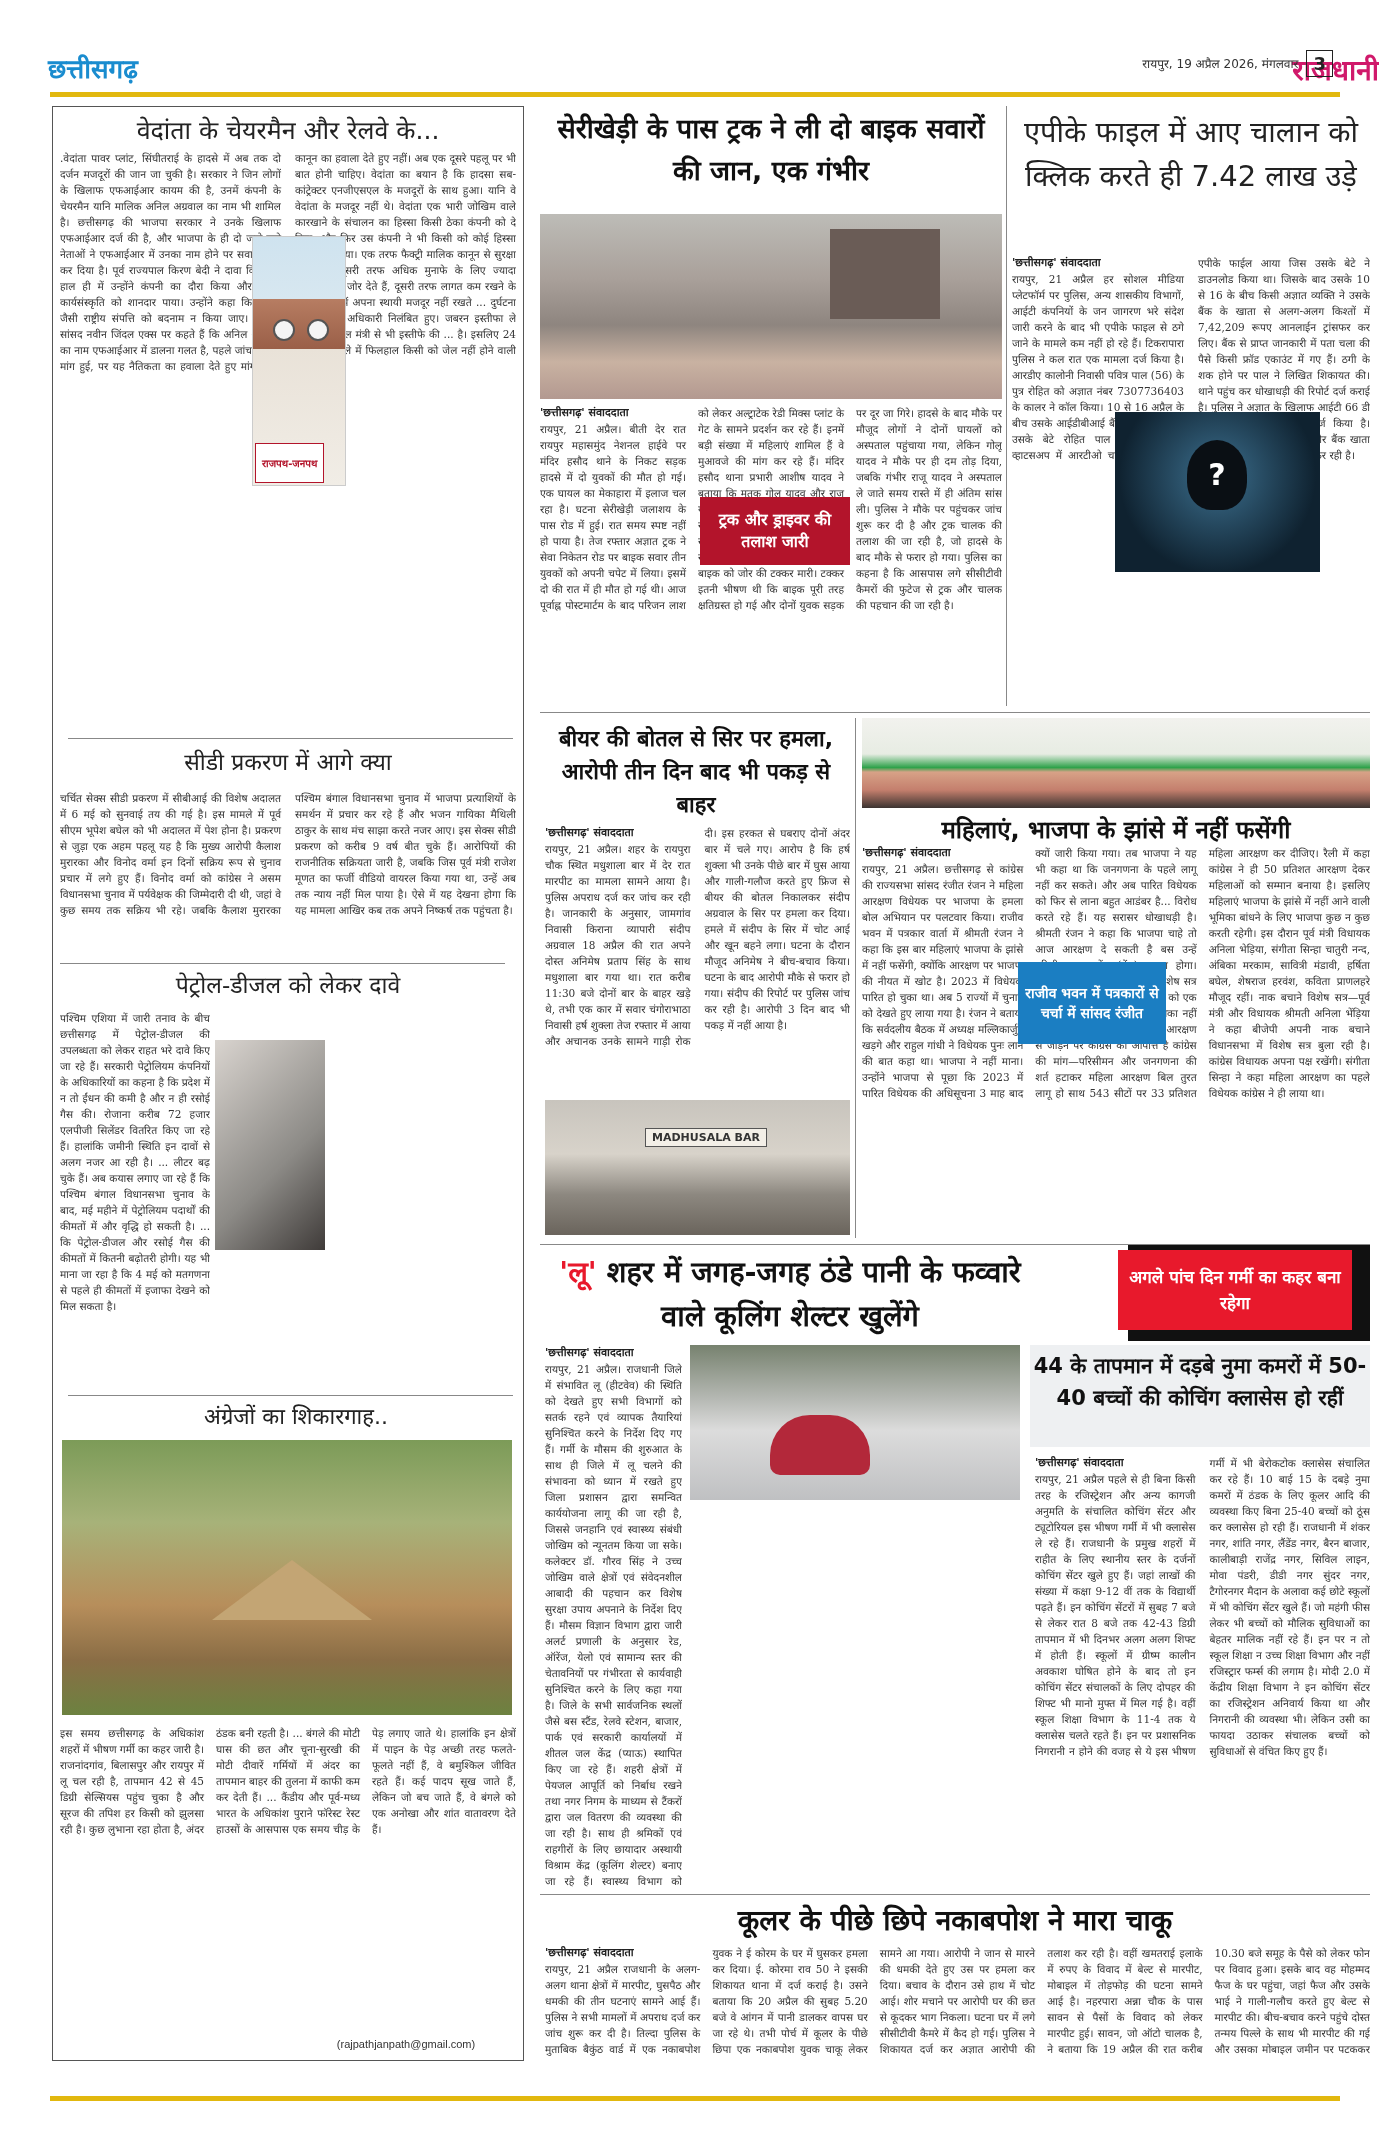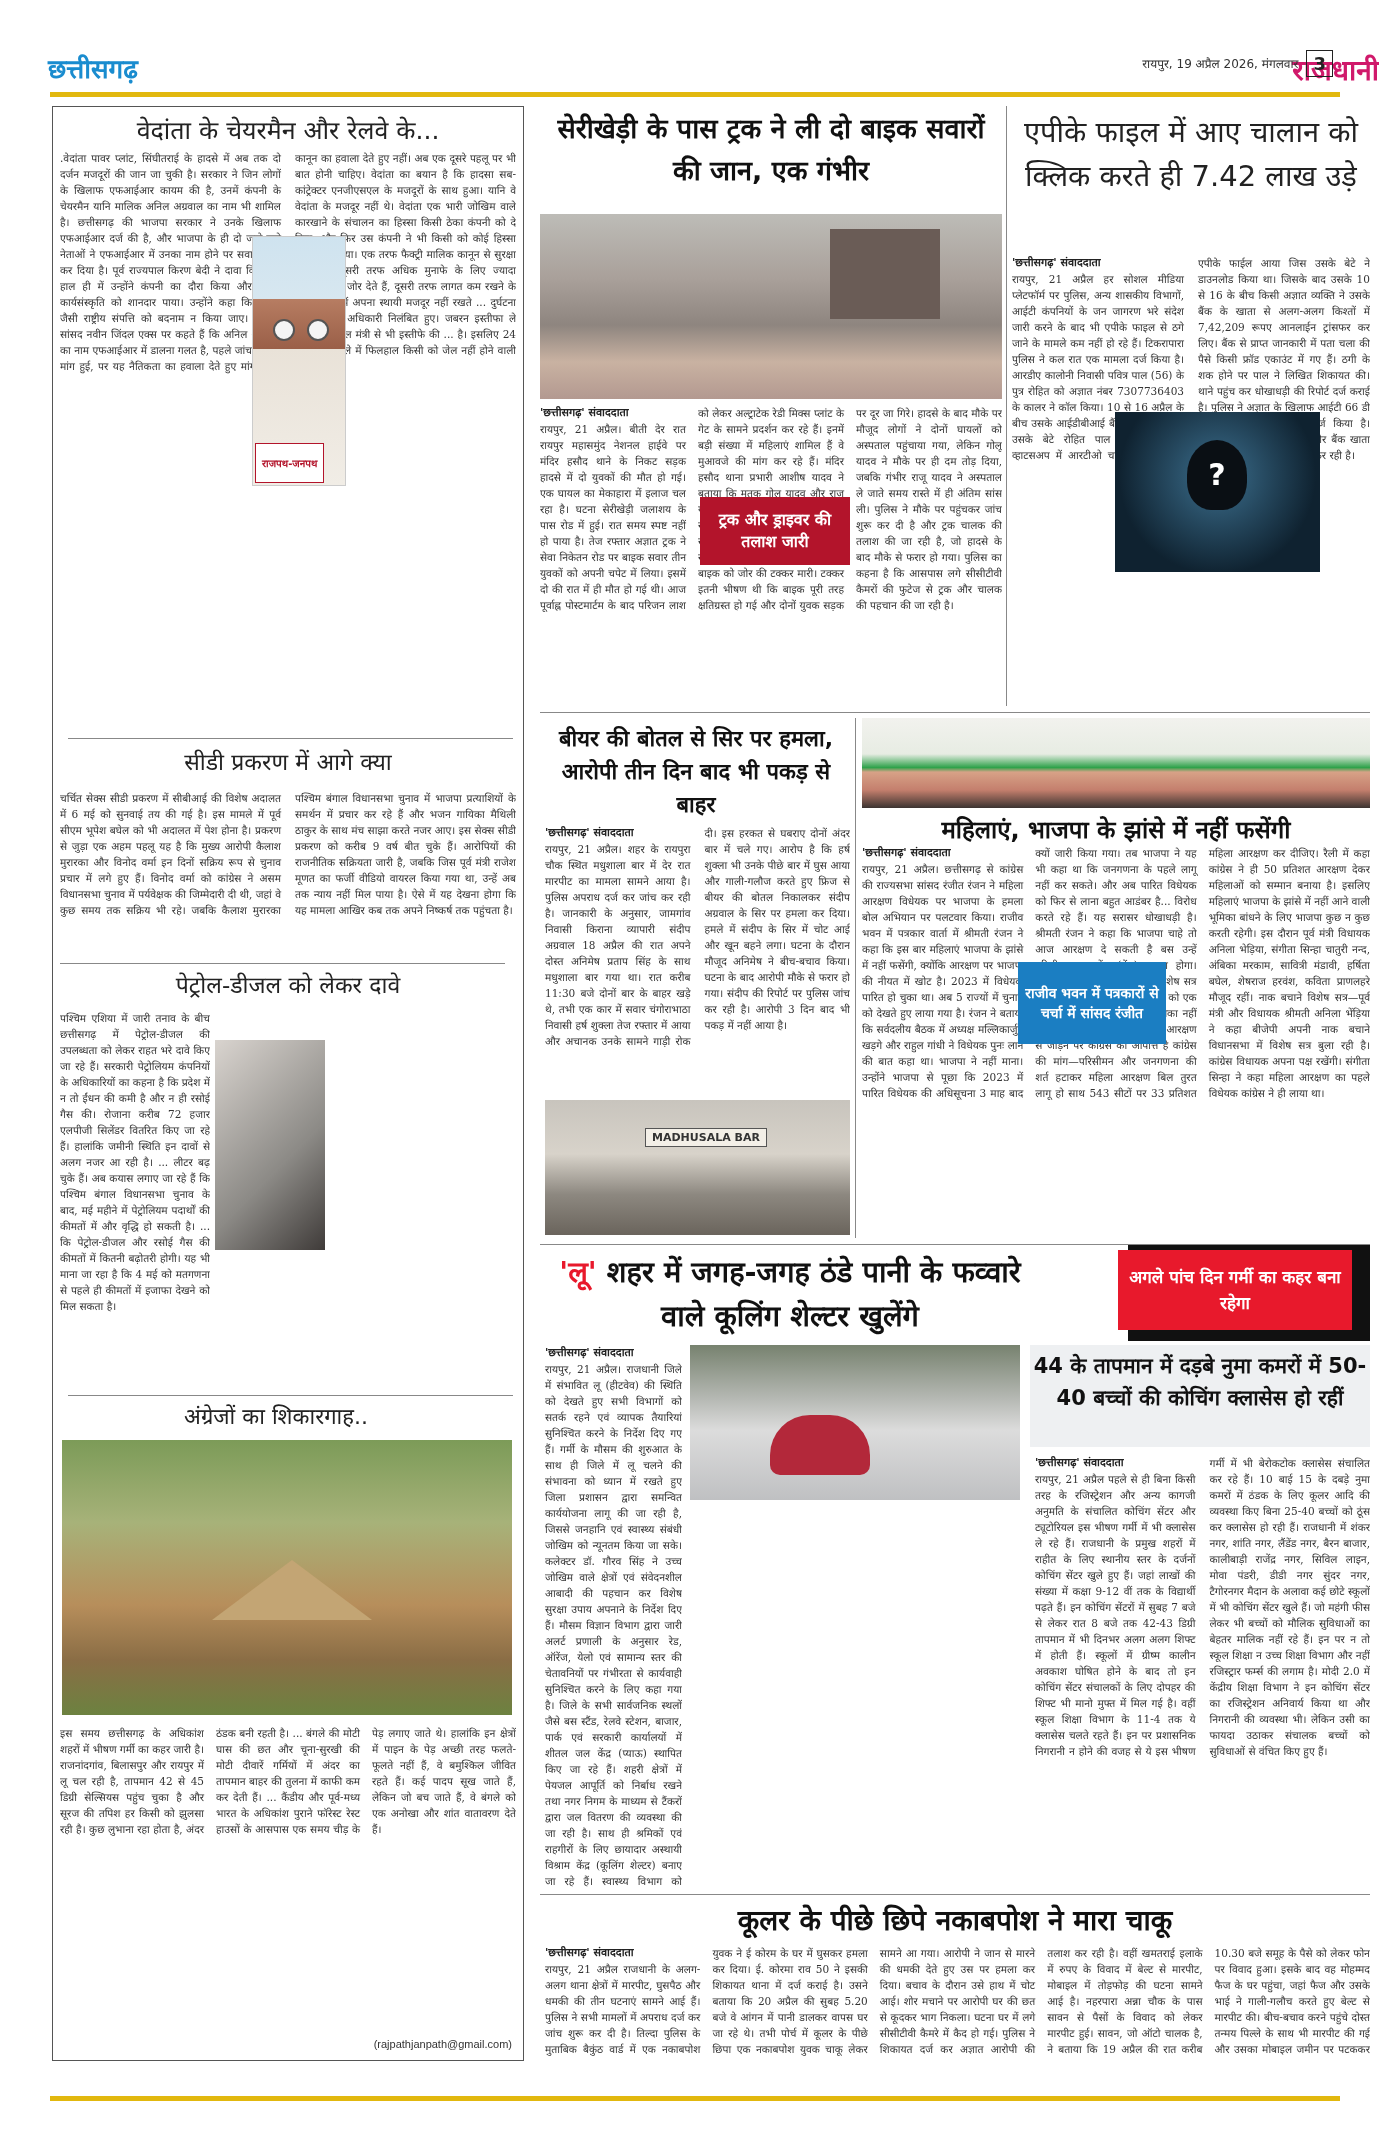--- a/index.html
+++ b/index.html
@@ -20,21 +20,21 @@
   .byline { font-weight: bold; font-size: 11px; color: #222; }
   .cols2 { column-count: 2; column-gap: 14px; }
   .cols3 { column-count: 3; column-gap: 12px; }
   .cols5 { column-count: 5; column-gap: 12px; }
   .photo { overflow: hidden; }
   .callout-red { background: #b3142b; color: #fff; font-family: "DejaVu Sans", sans-serif; font-weight: bold; text-align: center; display: flex; align-items: center; justify-content: center; }
   .callout-blue { background: #1b7ec2; color: #fff; font-family: "DejaVu Sans", sans-serif; font-weight: bold; text-align: center; display: flex; align-items: center; justify-content: center; }
   .callout-bright-red { background: #e8192c; color: #fff; font-family: "DejaVu Sans", sans-serif; font-weight: bold; text-align: center; display: flex; align-items: center; justify-content: center; }
   .label-tag { background: #fff; color: #b3142b; font-family: "DejaVu Sans", sans-serif; font-weight: bold; font-size: 11px; padding: 12px 6px; border: 1px solid #b3142b; }
   .lu { color: #e8192c; }
-  .email { font-family: "Liberation Sans", sans-serif; font-size: 11px; color: #333; text-align: right; }
+  .email { font-family: "Liberation Sans", sans-serif; font-size: 11px; color: #333; text-align: center; }
 </style>
 </head>
 <body>
 
 <div class="abs masthead-center">राजधानी</div>
 <div class="abs masthead-left">छत्तीसगढ़</div>
 <div class="abs masthead-right">
   <span>रायपुर, 19 अप्रैल 2026, मंगलवार</span>
   <span class="page-num">3</span>
 </div>
@@ -64,21 +64,21 @@
 
 <div class="abs head-light" style="left:60px; top:968px; width:456px; font-size:23px;">पेट्रोल-डीजल को लेकर दावे</div>
 <div class="abs text" style="left:60px; top:1010px; width:150px; height:380px;">
   <span>पश्चिम एशिया में जारी तनाव के बीच छत्तीसगढ़ में पेट्रोल-डीजल की उपलब्धता को लेकर राहत भरे दावे किए जा रहे हैं। सरकारी पेट्रोलियम कंपनियों के अधिकारियों का कहना है कि प्रदेश में न तो ईंधन की कमी है और न ही रसोई गैस की। रोजाना करीब 72 हजार एलपीजी सिलेंडर वितरित किए जा रहे हैं। हालांकि जमीनी स्थिति इन दावों से अलग नजर आ रही है। ... लीटर बढ़ चुके हैं। अब कयास लगाए जा रहे हैं कि पश्चिम बंगाल विधानसभा चुनाव के बाद, मई महीने में पेट्रोलियम पदार्थों की कीमतों में और वृद्धि हो सकती है। ... कि पेट्रोल-डीजल और रसोई गैस की कीमतों में कितनी बढ़ोतरी होगी। यह भी माना जा रहा है कि 4 मई को मतगणना से पहले ही कीमतों में इजाफा देखने को मिल सकता है।</span>
 </div>
 <div class="abs photo" style="left:215px; top:1040px; width:110px; height:210px; background:linear-gradient(135deg,#d9d4cf,#8c8a86 60%, #3f3b39);"></div>
 <div class="abs text" style="left:330px; top:1010px; width:186px; height:380px;"></div>
 
 <div class="abs hline" style="left:68px; top:1395px; width:445px;"></div>
 
-<div class="abs head-light" style="left:48px; top:1400px; width:456px; font-size:22px;">अंग्रेजों का शिकारगाह..</div>
+<div class="abs head-light" style="left:68px; top:1400px; width:456px; font-size:22px;">अंग्रेजों का शिकारगाह..</div>
 <div class="abs photo" style="left:62px; top:1440px; width:450px; height:275px; background:linear-gradient(180deg,#7c9b58 0%, #a7b279 30%, #b78e5b 60%, #8a6d45 80%, #6c8240 100%);">
   <div style="position:absolute; left:150px; top:120px; width:160px; height:60px; background:#c3a574; clip-path:polygon(0 100%, 50% 0, 100% 100%);"></div>
 </div>
 <div class="abs text cols3" style="left:60px; top:1725px; width:456px; height:310px;">
   <span>इस समय छत्तीसगढ़ के अधिकांश शहरों में भीषण गर्मी का कहर जारी है। राजनांदगांव, बिलासपुर और रायपुर में लू चल रही है, तापमान 42 से 45 डिग्री सेल्सियस पहुंच चुका है और सूरज की तपिश हर किसी को झुलसा रही है। कुछ लुभाना रहा होता है, अंदर ठंडक बनी रहती है। ... बंगले की मोटी घास की छत और चूना-सुरखी की मोटी दीवारें गर्मियों में अंदर का तापमान बाहर की तुलना में काफी कम कर देती हैं। ... कैंडीय और पूर्व-मध्य भारत के अधिकांश पुराने फॉरेस्ट रेस्ट हाउसों के आसपास एक समय चीड़ के पेड़ लगाए जाते थे। हालांकि इन क्षेत्रों में पाइन के पेड़ अच्छी तरह फलते-फूलते नहीं हैं, वे बमुश्किल जीवित रहते हैं। कई पादप सूख जाते हैं, लेकिन जो बच जाते हैं, वे बंगले को एक अनोखा और शांत वातावरण देते हैं।</span>
 </div>
 <div class="abs email" style="left:300px; top:2038px; width:212px;">(rajpathjanpath@gmail.com)</div>
 
 <div class="abs vline" style="left:1006px; top:106px; height:600px;"></div>
 <div class="abs head-bold" style="left:540px; top:108px; width:462px; font-size:27px; line-height:42px;">सेरीखेड़ी के पास ट्रक ने ली दो बाइक सवारों की जान, एक गंभीर</div>

